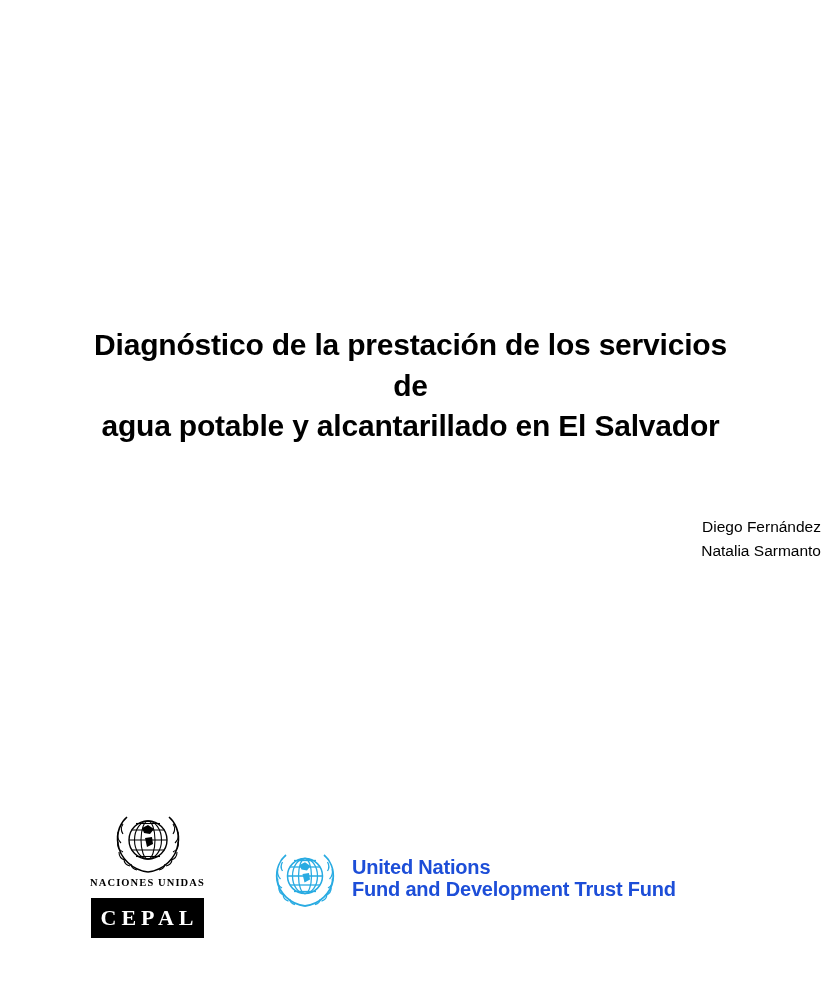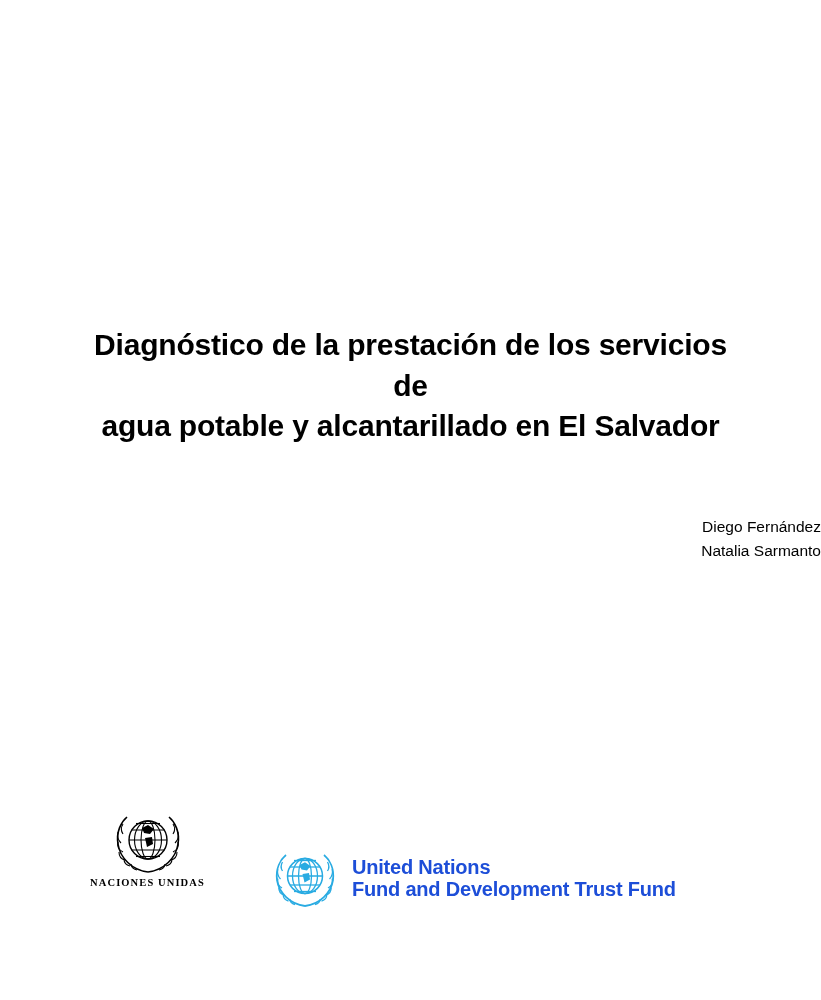--- a/index.html
+++ b/index.html
@@ -178,20 +178,21 @@
           <path d="M19.5 18 H52.5"></path>
           <path d="M19.5 38 H52.5"></path>
           <path d="M24 11.5 H48"></path>
           <path d="M24 44.5 H48"></path>
 
           <path d="M30 16 L36 13 L42 17 L38 22 L32 21 Z" fill="#000000" stroke="none"></path>
           <path d="M33 26 L40 25 L41 32 L35 35 Z" fill="#000000" stroke="none"></path>
         </g>
       </svg>
       <div class="naciones-unidas">NACIONES UNIDAS</div>
+      <div class="cepal-box">CEPAL</div>
     </div>
 
     <div class="pdtf">
       <svg class="pdtf-emblem" viewBox="0 0 66 58" aria-hidden="true">
         <g fill="none" stroke="#29abe2" stroke-width="1.3">
           <path d="M33 56 C18 54 7 43 5 30 C3.6 19 8 10 14 5" stroke-width="1.8"></path>
           <path d="M33 56 C48 54 59 43 61 30 C62.4 19 58 10 52 5" stroke-width="1.8"></path>
           <path d="M10 38 C6.5 36 5 32.5 5.8 28.5"></path>
           <path d="M56 38 C59.5 36 61 32.5 60.2 28.5"></path>
           <path d="M12 45 C8.5 44 6.8 41 6.8 37.5"></path>

